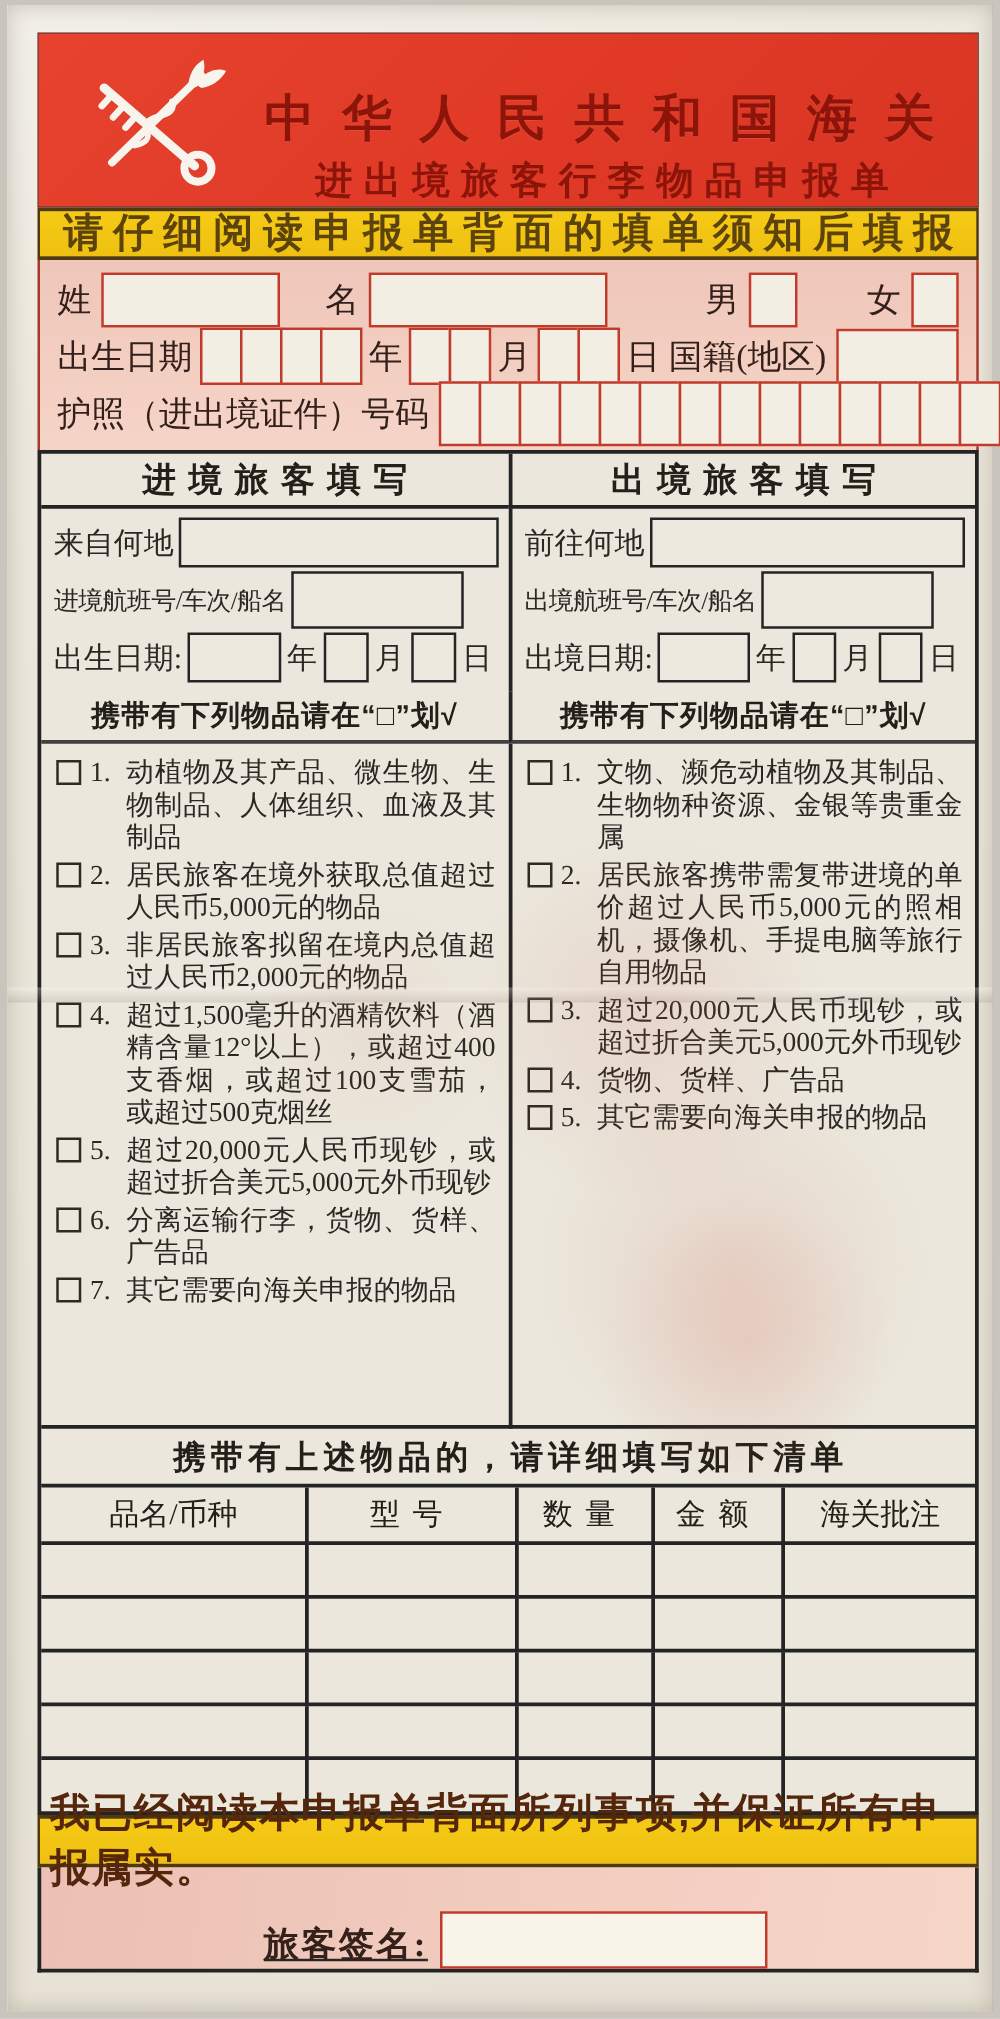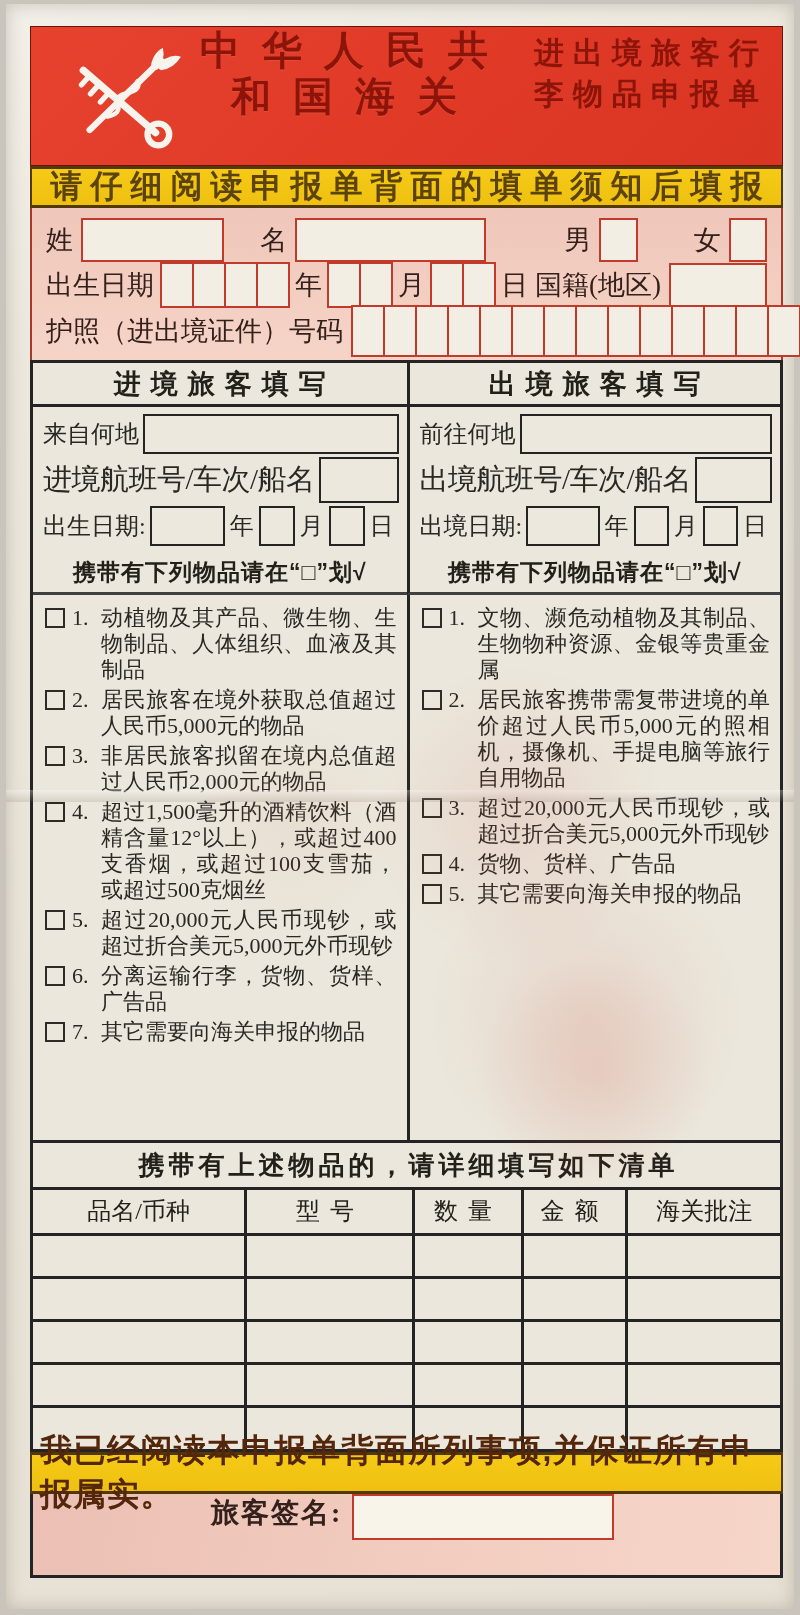--- a/index.html
+++ b/index.html
@@ -17,21 +17,21 @@
   }
   .form { position:absolute; left:24px; top:22px; width:753px; }
 
   
   .red-header {
     height:140px; position:relative;
     background:linear-gradient(135deg,#e6422e 0%,#e03a27 55%,#d93523 100%);
     border:1px solid #6b150a;
   }
   .emblem { position:absolute; left:34px; top:18px; width:118px; height:104px; }
-  .titles { margin-left:150px; height:100%; display:flex; flex-direction:row; justify-content:center; }
+  .titles { margin-left:150px; height:100%; display:flex; flex-direction:column; justify-content:flex-end; }
   .title {
     font-family:"Liberation Sans","DejaVu Sans",sans-serif;
     font-weight:bold; font-size:40px; letter-spacing:22px; padding-left:18px;
     color:#8d1409; text-align:center; line-height:1.15;
     text-shadow:0 1px 0 rgba(255,255,255,.08);
   }
   .subtitle {
     font-family:"Liberation Sans","DejaVu Sans",sans-serif;
     font-weight:bold; font-size:30px; letter-spacing:9px; padding-left:9px;
     color:#8d1409; text-align:center; margin-top:6px;
@@ -71,21 +71,21 @@
   .row2 > .cell2 + .cell2 { border-left:3px solid #242424; }
   .sec-title {
     height:44px; border-bottom:3px solid #242424;
     font-family:"Liberation Sans","DejaVu Sans",sans-serif;
     font-weight:bold; font-size:27px; letter-spacing:10px; padding-left:10px;
     display:flex; align-items:center; justify-content:center; color:#232019;
   }
   .fields { height:146px; padding:7px 8px 7px 10px; display:flex; flex-direction:column; justify-content:space-between; }
   .frow { display:flex; align-items:center; font-size:24px; white-space:nowrap; }
   .flabel { margin-right:4px; }
-  .flabel.long { font-size:29px; letter-spacing:-0.5px; }
+  .flabel.long { font-size:20px; letter-spacing:-0.5px; }
   .bbox { border:2px solid #242424; height:40px; background:#ece8dd; }
   .grow { flex:1; }
   .w-flight { width:138px; }
   .w-date { width:84px; }
   .w-md { width:40px; }
   .unit { margin:0 5px; }
 
   .check-head {
     height:42px; border-bottom:3px solid #404040;
     display:flex; align-items:center; justify-content:center;
@@ -115,21 +115,21 @@
   table.goods td { height:43px; }
   table.goods tr > *:first-child { border-left:none; }
   table.goods tr > *:last-child { border-right:none; }
   table.goods tr:last-child td { border-bottom:none; }
   table.goods tr:first-child th { border-top:none; }
 
   
   .pink-foot {
     height:84px; background:linear-gradient(100deg,#ecc0b4 0%,#f2cdc0 55%,#f6d6c9 100%);
     border-left:3px solid #242424; border-right:3px solid #242424; border-bottom:3px solid #242424;
-    display:flex; align-items:flex-start; padding-left:178px;
+    display:flex; align-items:flex-end; padding-left:178px;text-decoration:underline;
   }
   .sig-label { font-size:28px; font-weight:bold; color:#34211b; letter-spacing:2px; margin-right:10px; }
   .sig-box { width:262px; height:46px; background:#f8f4ea; border:2px solid #c23a2b; }
 
   
   .crease {
     position:absolute; left:0; right:0; height:12px; pointer-events:none;
     background:linear-gradient(180deg,rgba(255,255,255,.30),rgba(95,75,60,.14));
   }
   .stain { position:absolute; border-radius:50%; pointer-events:none; }

